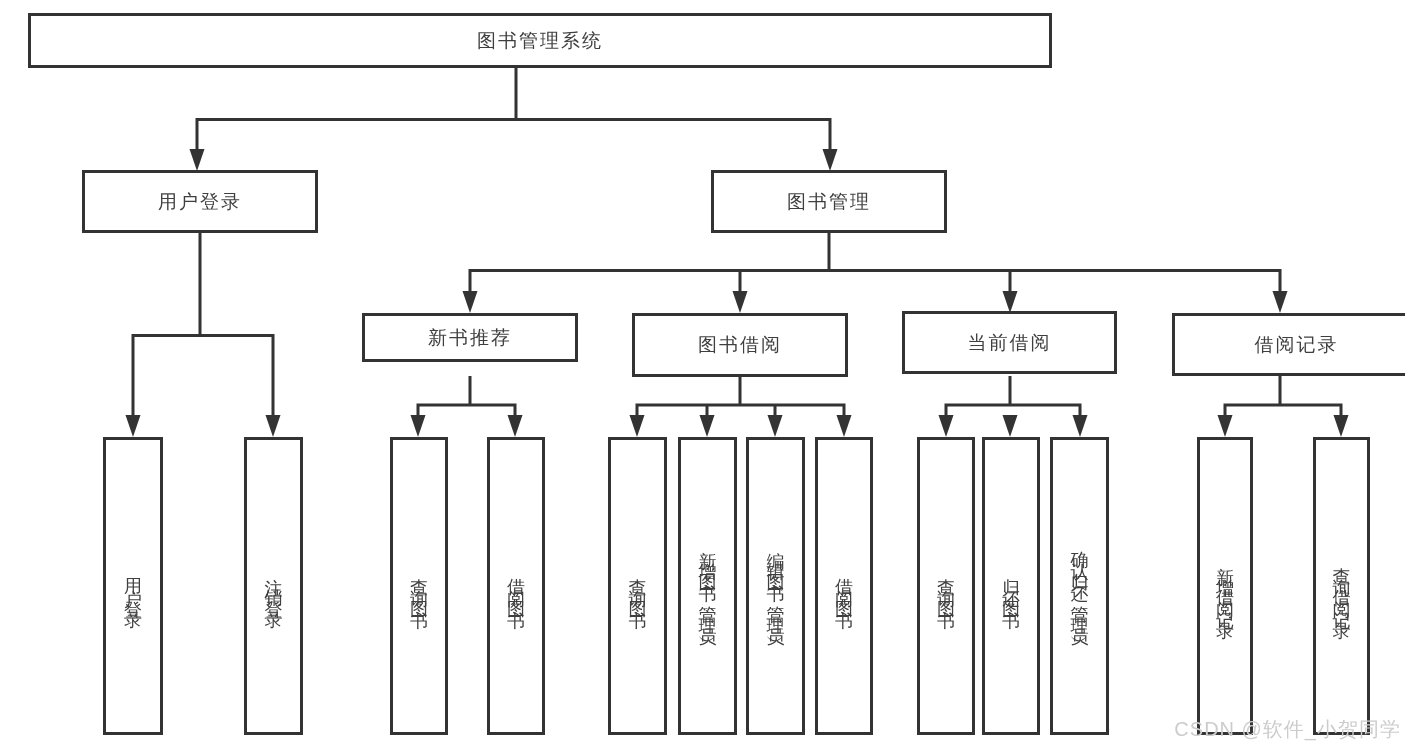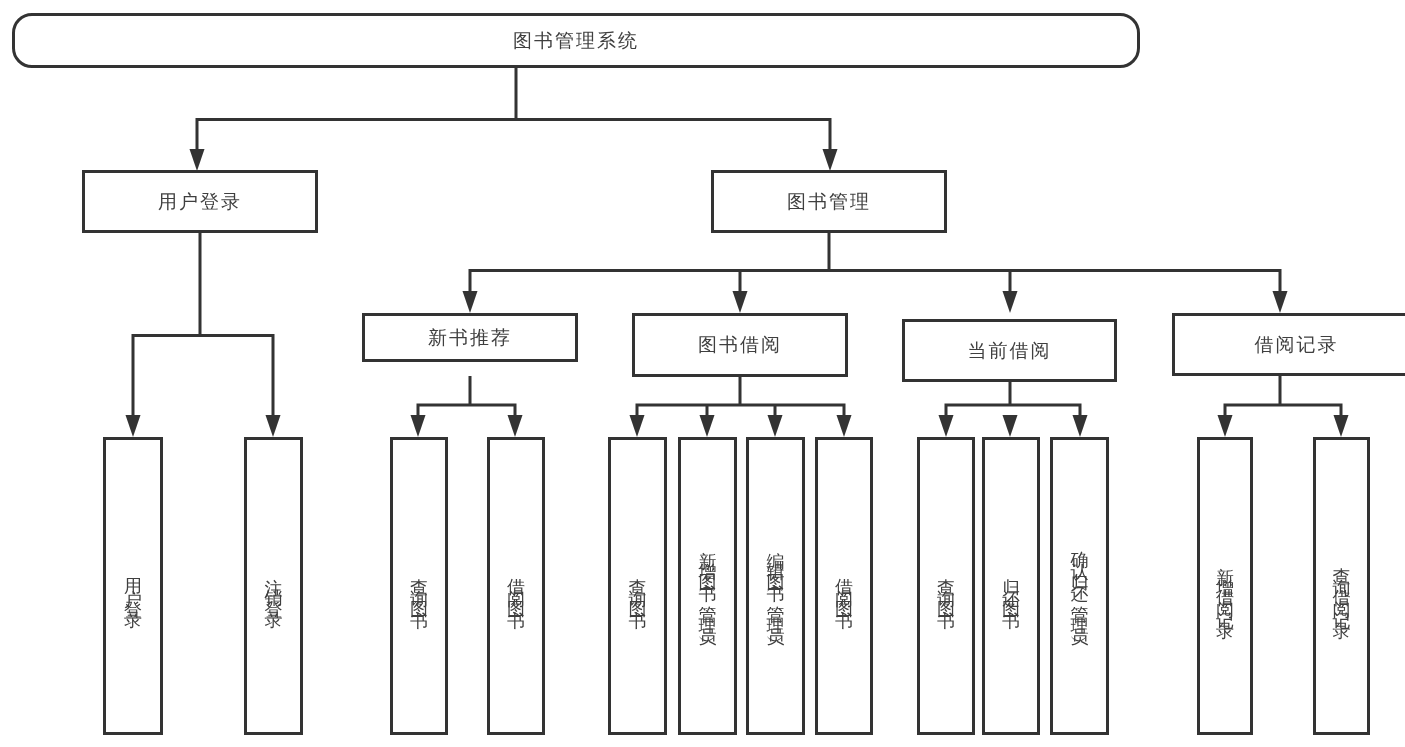--- a/index.html
+++ b/index.html
@@ -104,28 +104,28 @@
       <polygon points="775,437 767.5,415 782.5,415"></polygon>
       <polygon points="844,437 836.5,415 851.5,415"></polygon>
       <polygon points="946,437 938.5,415 953.5,415"></polygon>
       <polygon points="1010,437 1002.5,415 1017.5,415"></polygon>
       <polygon points="1080,437 1072.5,415 1087.5,415"></polygon>
       <polygon points="1225,437 1217.5,415 1232.5,415"></polygon>
       <polygon points="1341,437 1333.5,415 1348.5,415"></polygon>
     </g>
   </svg>
 
-  <div class="hbox" style="left:12px;top:13px;width:1128px;height:55px;border-radius:20px;">图书管理系统</div>
+  <div class="hbox" style="left:28px;top:13px;width:1024px;height:55px;">图书管理系统</div>
 
   <div class="hbox" style="left:82px;top:170px;width:236px;height:63px;">用户登录</div>
   <div class="hbox" style="left:711px;top:170px;width:236px;height:63px;text-align:right;">图书管理</div>
 
   <div class="hbox" style="left:362px;top:313px;width:216px;height:49px;">新书推荐</div>
   <div class="hbox" style="left:632px;top:313px;width:216px;height:64px;">图书借阅</div>
-  <div class="hbox" style="left:902px;top:319px;width:215px;height:63px;">当前借阅</div>
+  <div class="hbox" style="left:902px;top:311px;width:215px;height:63px;">当前借阅</div>
   <div class="hbox" style="left:1172px;top:313px;width:249px;height:63px;">借阅记录</div>
 
   <div class="vbox" style="left:103px;width:60px;">
     <span>用户登录</span>
     </div>
   <div class="vbox" style="left:244px;width:59px;">
     <span>注销登录</span>
     </div>
   <div class="vbox" style="left:390px;width:58px;">
     <span>查询图书</span>
@@ -154,14 +154,15 @@
   <div class="vbox" style="left:1050px;width:59px;">
     <span>确认归还（管理员）</span>
     </div>
   <div class="vbox" style="left:1197px;width:56px;">
     <span>新增借阅记录</span>
     </div>
   <div class="vbox" style="left:1313px;width:57px;">
     <span>查询借阅记录</span>
     </div>
 
+  <div class="watermark">CSDN @软件_小贺同学</div>
 
 </div>
 
 </body></html>

